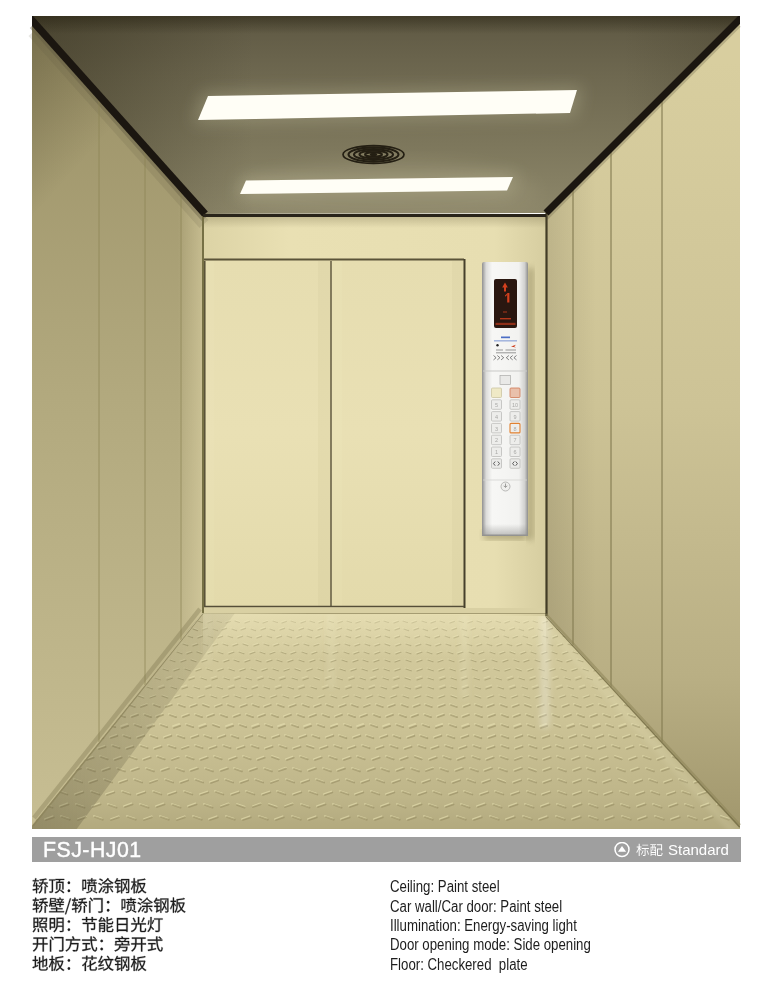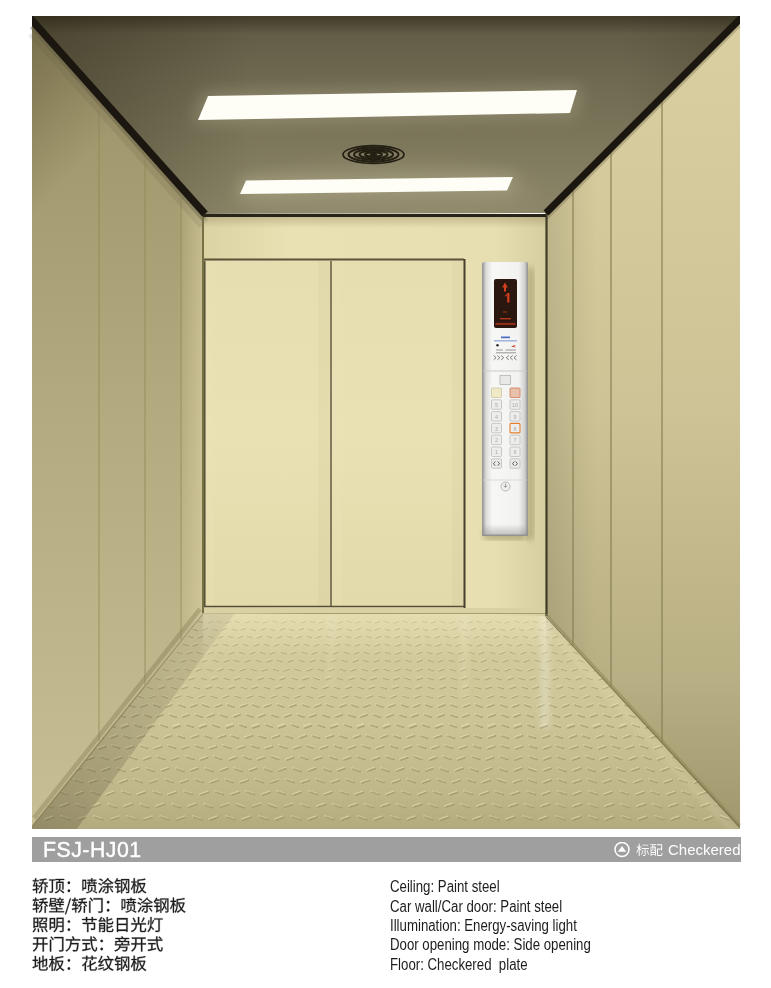--- a/index.html
+++ b/index.html
@@ -285,21 +285,21 @@
 <circle cx="8" cy="7.5" r="7" fill="none" stroke="#ffffff" stroke-width="1.5"></circle>
 <polygon points="8,3.9 12.1,9.7 3.9,9.7" fill="#ffffff"></polygon>
 </svg>
 
 <svg class="abs" style="left:636px;top:837px" width="30" height="25" viewBox="0 0 30 25">
 <g transform="translate(0,18)" fill="#ffffff">
       <path d="M6.3 -10.3V-9.4H12.2V-10.3ZM10.5 -4.4C11.2 -3.0 11.8 -1.3 12.0 -0.2L12.9 -0.6C12.7 -1.6 12.0 -3.3 11.4 -4.7ZM6.6 -4.6C6.3 -3.2 5.7 -1.7 4.9 -0.8C5.1 -0.7 5.5 -0.4 5.7 -0.2C6.5 -1.3 7.1 -2.8 7.6 -4.4ZM5.7 -7.1V-6.1H8.6V-0.2C8.6 -0.1 8.5 -0.0 8.3 0.0C8.2 0.0 7.5 0.0 6.8 -0.0C7.0 0.3 7.1 0.7 7.1 1.0C8.1 1.0 8.7 1.0 9.1 0.8C9.5 0.7 9.6 0.4 9.6 -0.2V-6.1H12.9V-7.1ZM2.7 -11.3V-8.5H0.7V-7.5H2.5C2.1 -5.9 1.2 -3.9 0.3 -2.9C0.5 -2.6 0.8 -2.2 0.9 -2.0C1.6 -2.8 2.2 -4.2 2.7 -5.7V1.1H3.7V-6.0C4.2 -5.3 4.7 -4.5 5.0 -4.1L5.6 -4.9C5.3 -5.2 4.1 -6.7 3.7 -7.2V-7.5H5.5V-8.5H3.7V-11.3Z M21.0 -10.7V-9.8H25.1V-6.5H21.0V-0.6C21.0 0.6 21.4 0.9 22.7 0.9C22.9 0.9 24.6 0.9 24.9 0.9C26.1 0.9 26.4 0.3 26.6 -1.9C26.3 -1.9 25.9 -2.1 25.6 -2.3C25.6 -0.4 25.5 -0.0 24.9 -0.0C24.5 -0.0 23.0 -0.0 22.8 -0.0C22.1 -0.0 22.0 -0.1 22.0 -0.6V-5.5H25.1V-4.6H26.1V-10.7ZM15.4 -2.1H19.2V-0.7H15.4ZM15.4 -2.9V-7.5H16.3V-6.4C16.3 -5.7 16.2 -4.8 15.4 -4.1C15.6 -4.0 15.8 -3.8 15.9 -3.7C16.7 -4.5 16.9 -5.6 16.9 -6.4V-7.5H17.7V-4.9C17.7 -4.3 17.8 -4.1 18.4 -4.1C18.5 -4.1 18.9 -4.1 19.0 -4.1H19.2V-2.9ZM14.3 -10.8V-9.9H16.2V-8.3H14.6V1.0H15.4V0.1H19.2V0.8H20.0V-8.3H18.5V-9.9H20.3V-10.8ZM16.9 -8.3V-9.9H17.7V-8.3ZM18.3 -7.5H19.2V-4.7L19.1 -4.8C19.1 -4.7 19.1 -4.7 18.9 -4.7C18.8 -4.7 18.5 -4.7 18.4 -4.7C18.3 -4.7 18.3 -4.8 18.3 -4.9Z"></path>
     </g>
 </svg>
 
-<div class="abs" style="left:668px;top:841px;color:#ffffff;font-size:15px">Checkered</div>
+<div class="abs" style="left:668px;top:841px;color:#ffffff;font-size:15px">Standard</div>
 
 <svg class="abs" style="left:32px;top:873.6px" width="350" height="114" viewBox="0 0 350 114">
 <g fill="#1d1d1d" stroke="#1d1d1d" stroke-width="0.3">
 <g transform="translate(0,18)">
         <path d="M9.0 -5.5V-4.0C9.0 -2.6 8.6 -0.8 6.6 0.5C6.9 0.7 7.3 1.1 7.5 1.4C9.7 -0.1 10.2 -2.3 10.2 -4.0V-5.5ZM12.6 -5.4V1.3H13.8V-5.4ZM7.0 -9.6V-8.4H9.5C8.8 -7.2 7.9 -6.1 6.6 -5.4C6.8 -5.2 7.2 -4.7 7.3 -4.4C8.9 -5.4 10.0 -6.7 10.8 -8.4H12.0C12.7 -7.0 14.0 -5.5 15.1 -4.7C15.3 -5.0 15.7 -5.4 16.0 -5.6C15.0 -6.2 13.9 -7.3 13.2 -8.4H15.7V-9.6H11.2C11.5 -10.3 11.6 -11.0 11.8 -11.9C12.9 -12.0 14.0 -12.2 14.8 -12.5L14.1 -13.5C12.5 -13.0 9.8 -12.7 7.5 -12.5C7.7 -12.2 7.8 -11.8 7.9 -11.5C8.7 -11.5 9.6 -11.6 10.5 -11.7C10.4 -10.9 10.2 -10.2 10.0 -9.6ZM1.3 -5.4C1.5 -5.6 2.0 -5.7 2.5 -5.7H4.0V-3.3L0.7 -2.7L0.9 -1.5L4.0 -2.1V1.2H5.1V-2.4L7.0 -2.7L6.9 -3.8L5.1 -3.5V-5.7H6.7V-6.8H5.1V-9.3H4.0V-6.8H2.4C2.9 -7.9 3.3 -9.3 3.7 -10.7H6.8V-11.8H4.1C4.2 -12.4 4.3 -13.0 4.4 -13.5L3.2 -13.8C3.1 -13.1 3.0 -12.5 2.9 -11.8H0.8V-10.7H2.6C2.2 -9.3 1.9 -8.3 1.7 -7.9C1.4 -7.1 1.2 -6.6 1.0 -6.5C1.1 -6.2 1.3 -5.7 1.3 -5.4Z M27.3 -8.1V-4.8C27.3 -3.1 27.0 -1.0 22.9 0.3C23.2 0.6 23.5 1.0 23.7 1.3C27.8 -0.2 28.5 -2.8 28.5 -4.8V-8.1ZM28.0 -1.5C29.2 -0.6 30.7 0.6 31.4 1.3L32.2 0.4C31.5 -0.4 30.0 -1.5 28.8 -2.3ZM24.2 -10.3V-2.5H25.4V-9.1H30.3V-2.6H31.5V-10.3H27.7L28.4 -12.0H32.2V-13.1H23.5V-12.0H27.0C26.9 -11.4 26.7 -10.8 26.6 -10.3ZM17.1 -12.6V-11.4H19.8V-0.8C19.8 -0.6 19.7 -0.5 19.4 -0.5C19.2 -0.5 18.3 -0.5 17.3 -0.5C17.5 -0.2 17.7 0.4 17.7 0.7C19.1 0.7 19.9 0.7 20.3 0.5C20.8 0.3 21.0 -0.1 21.0 -0.8V-11.4H23.2V-12.6Z M36.9 -8.0C37.6 -8.0 38.1 -8.4 38.1 -9.2C38.1 -9.9 37.6 -10.4 36.9 -10.4C36.2 -10.4 35.7 -9.9 35.7 -9.2C35.7 -8.4 36.2 -8.0 36.9 -8.0ZM36.9 0.1C37.6 0.1 38.1 -0.4 38.1 -1.2C38.1 -1.9 37.6 -2.4 36.9 -2.4C36.2 -2.4 35.7 -1.9 35.7 -1.2C35.7 -0.4 36.2 0.1 36.9 0.1Z M56.0 -7.0V-1.5H57.1V-5.9H62.5V-1.5H63.7V-7.0ZM59.2 -4.8V-3.0C59.2 -1.9 58.7 -0.5 54.2 0.3C54.4 0.5 54.7 1.0 54.8 1.2C59.6 0.2 60.4 -1.4 60.4 -3.0V-4.8ZM61.0 -1.6 60.4 -1.0C61.4 -0.5 63.7 0.8 64.6 1.3L65.1 0.3C64.5 -0.0 61.8 -1.3 61.0 -1.6ZM55.5 -12.3V-11.3H59.2V-10.1H60.4V-11.3H64.2V-12.3H60.4V-13.7H59.2V-12.3ZM61.7 -10.6V-9.5H57.9V-10.6H56.7V-9.5H54.8V-8.4H56.7V-7.3H57.9V-8.4H61.7V-7.3H62.8V-8.4H64.8V-9.5H62.8V-10.6ZM50.4 -12.2V-1.5H51.4V-3.1H54.1V-12.2ZM51.4 -11.1H53.1V-4.2H51.4Z M72.5 -3.6C71.9 -2.5 71.0 -1.2 70.2 -0.4C70.5 -0.2 71.0 0.1 71.2 0.3C72.0 -0.6 72.9 -2.0 73.6 -3.3ZM77.8 -3.2C78.7 -2.1 79.7 -0.7 80.2 0.2L81.2 -0.3C80.7 -1.2 79.7 -2.6 78.8 -3.7ZM67.1 -12.7C68.2 -12.2 69.5 -11.3 70.1 -10.8L71.0 -11.7C70.3 -12.3 69.0 -13.0 67.9 -13.5ZM66.2 -8.2C67.2 -7.7 68.6 -7.0 69.2 -6.5L70.0 -7.4C69.3 -8.0 68.0 -8.7 66.9 -9.1ZM66.6 0.2 67.7 1.0C68.6 -0.5 69.7 -2.4 70.5 -4.1L69.6 -4.9C68.7 -3.1 67.5 -1.0 66.6 0.2ZM70.7 -5.7V-4.5H75.2V-0.1C75.2 0.1 75.1 0.2 74.9 0.2C74.6 0.2 73.8 0.2 72.9 0.2C73.1 0.5 73.3 1.0 73.3 1.3C74.5 1.3 75.3 1.3 75.8 1.1C76.3 0.9 76.4 0.6 76.4 -0.1V-4.5H81.0V-5.7H76.4V-7.7H79.2V-8.7H72.2V-7.7H75.2V-5.7ZM75.6 -13.9C74.4 -11.9 72.1 -10.0 69.8 -8.9C70.1 -8.7 70.4 -8.3 70.6 -8.0C72.5 -9.0 74.3 -10.4 75.7 -12.1C77.3 -10.2 79.0 -9.1 80.6 -8.2C80.8 -8.5 81.2 -8.9 81.5 -9.2C79.8 -10.0 77.9 -11.1 76.3 -12.9L76.7 -13.4Z M84.8 -13.7C84.3 -12.2 83.5 -10.7 82.5 -9.8C82.7 -9.5 83.0 -8.9 83.2 -8.6C83.7 -9.2 84.3 -9.9 84.7 -10.7H88.5V-11.9H85.3C85.6 -12.4 85.8 -12.9 86.0 -13.4ZM85.2 1.2C85.4 0.9 85.9 0.7 88.6 -0.7C88.5 -1.0 88.4 -1.5 88.4 -1.8L86.4 -0.9V-4.5H88.7V-5.6H86.4V-7.9H88.3V-9.0H83.8V-7.9H85.3V-5.6H83.0V-4.5H85.3V-0.9C85.3 -0.3 84.9 0.0 84.6 0.1C84.8 0.4 85.1 0.9 85.2 1.2ZM89.1 -12.9V1.3H90.2V-11.8H96.1V-0.3C96.1 -0.1 96.0 0.0 95.7 0.0C95.5 0.0 94.7 0.0 93.9 -0.0C94.1 0.3 94.2 0.8 94.3 1.1C95.5 1.1 96.2 1.1 96.6 0.9C97.1 0.7 97.2 0.3 97.2 -0.3V-12.9ZM94.3 -11.2C94.0 -9.9 93.6 -8.5 93.2 -7.3C92.6 -8.3 92.0 -9.3 91.5 -10.2L90.6 -9.7C91.3 -8.6 92.0 -7.3 92.7 -6.0C92.0 -4.2 91.2 -2.5 90.3 -1.3C90.5 -1.1 91.0 -0.9 91.2 -0.7C92.0 -1.8 92.7 -3.2 93.3 -4.7C93.8 -3.6 94.3 -2.5 94.6 -1.6L95.6 -2.1C95.2 -3.2 94.5 -4.6 93.8 -6.0C94.4 -7.6 94.9 -9.3 95.3 -11.0Z M101.6 -13.8V-10.6H99.4V-9.5H101.5C101.0 -7.2 100.0 -4.6 98.9 -3.2C99.1 -2.9 99.4 -2.4 99.6 -2.0C100.3 -3.2 101.1 -5.0 101.6 -6.9V1.3H102.8V-7.5C103.2 -6.6 103.7 -5.6 104.0 -5.1L104.7 -6.0C104.4 -6.5 103.2 -8.4 102.8 -9.0V-9.5H104.7V-10.6H102.8V-13.8ZM112.8 -13.5C111.2 -12.8 108.0 -12.4 105.4 -12.2V-8.2C105.4 -5.6 105.3 -1.9 103.4 0.7C103.7 0.8 104.2 1.1 104.4 1.3C106.2 -1.2 106.6 -5.1 106.6 -7.8H107.1C107.6 -5.8 108.3 -3.9 109.3 -2.4C108.2 -1.1 107.0 -0.3 105.6 0.3C105.9 0.5 106.2 1.0 106.4 1.3C107.7 0.7 109.0 -0.2 110.0 -1.3C110.9 -0.2 112.1 0.7 113.4 1.3C113.6 1.0 114.0 0.5 114.3 0.3C112.9 -0.2 111.7 -1.1 110.8 -2.3C112.0 -4.0 112.9 -6.1 113.3 -8.7L112.6 -9.0L112.4 -8.9H106.6V-11.2C109.1 -11.4 111.9 -11.8 113.6 -12.5ZM112.0 -7.8C111.6 -6.1 110.9 -4.6 110.0 -3.3C109.2 -4.6 108.6 -6.2 108.2 -7.8Z"></path>
       </g>
 <g transform="translate(0,37.4)">
         <path d="M9.0 -5.5V-4.0C9.0 -2.6 8.6 -0.8 6.6 0.5C6.9 0.7 7.3 1.1 7.5 1.4C9.7 -0.1 10.2 -2.3 10.2 -4.0V-5.5ZM12.6 -5.4V1.3H13.8V-5.4ZM7.0 -9.6V-8.4H9.5C8.8 -7.2 7.9 -6.1 6.6 -5.4C6.8 -5.2 7.2 -4.7 7.3 -4.4C8.9 -5.4 10.0 -6.7 10.8 -8.4H12.0C12.7 -7.0 14.0 -5.5 15.1 -4.7C15.3 -5.0 15.7 -5.4 16.0 -5.6C15.0 -6.2 13.9 -7.3 13.2 -8.4H15.7V-9.6H11.2C11.5 -10.3 11.6 -11.0 11.8 -11.9C12.9 -12.0 14.0 -12.2 14.8 -12.5L14.1 -13.5C12.5 -13.0 9.8 -12.7 7.5 -12.5C7.7 -12.2 7.8 -11.8 7.9 -11.5C8.7 -11.5 9.6 -11.6 10.5 -11.7C10.4 -10.9 10.2 -10.2 10.0 -9.6ZM1.3 -5.4C1.5 -5.6 2.0 -5.7 2.5 -5.7H4.0V-3.3L0.7 -2.7L0.9 -1.5L4.0 -2.1V1.2H5.1V-2.4L7.0 -2.7L6.9 -3.8L5.1 -3.5V-5.7H6.7V-6.8H5.1V-9.3H4.0V-6.8H2.4C2.9 -7.9 3.3 -9.3 3.7 -10.7H6.8V-11.8H4.1C4.2 -12.4 4.3 -13.0 4.4 -13.5L3.2 -13.8C3.1 -13.1 3.0 -12.5 2.9 -11.8H0.8V-10.7H2.6C2.2 -9.3 1.9 -8.3 1.7 -7.9C1.4 -7.1 1.2 -6.6 1.0 -6.5C1.1 -6.2 1.3 -5.7 1.3 -5.4Z M19.8 -7.5H22.9V-5.8H19.8ZM27.2 -13.6C27.4 -13.3 27.5 -12.9 27.6 -12.5H24.6V-11.6H26.5L25.6 -11.3C25.8 -10.8 26.1 -10.2 26.2 -9.7H24.2V-8.7H27.5V-7.3H24.5V-6.4H27.5V-4.5H28.7V-6.4H31.7V-7.3H28.7V-8.7H32.0V-9.7H29.9C30.2 -10.2 30.4 -10.8 30.7 -11.3L29.6 -11.5C29.4 -11.0 29.1 -10.3 28.9 -9.7H26.9L27.2 -9.8C27.1 -10.3 26.9 -11.0 26.6 -11.6H31.6V-12.5H28.8C28.7 -13.0 28.6 -13.4 28.3 -13.8ZM18.0 -13.2V-10.3C18.0 -8.9 17.9 -6.9 16.9 -5.4C17.1 -5.3 17.6 -4.8 17.7 -4.6C18.3 -5.3 18.6 -6.2 18.8 -7.1V-4.8H24.0V-8.5H19.0C19.1 -8.9 19.1 -9.2 19.1 -9.6H23.8V-13.2ZM19.1 -12.3H22.7V-10.5H19.1ZM24.0 -4.5V-3.2H18.9V-2.1H24.0V-0.2H17.2V0.9H32.1V-0.2H25.2V-2.1H30.5V-3.2H25.2V-4.5Z M33.0 2.9H34.1L39.0 -13.0H37.9Z M48.2 -5.5V-4.0C48.2 -2.6 47.8 -0.8 45.8 0.5C46.1 0.7 46.6 1.1 46.7 1.4C48.9 -0.1 49.4 -2.3 49.4 -4.0V-5.5ZM51.8 -5.4V1.3H53.0V-5.4ZM46.2 -9.6V-8.4H48.7C48.0 -7.2 47.1 -6.1 45.8 -5.4C46.1 -5.2 46.4 -4.7 46.6 -4.4C48.1 -5.4 49.2 -6.7 50.0 -8.4H51.2C52.0 -7.0 53.2 -5.5 54.4 -4.7C54.5 -5.0 54.9 -5.4 55.2 -5.6C54.2 -6.2 53.1 -7.3 52.4 -8.4H54.9V-9.6H50.4C50.7 -10.3 50.9 -11.0 51.0 -11.9C52.2 -12.0 53.2 -12.2 54.1 -12.5L53.3 -13.5C51.8 -13.0 49.0 -12.7 46.8 -12.5C46.9 -12.2 47.1 -11.8 47.1 -11.5C47.9 -11.5 48.9 -11.6 49.8 -11.7C49.6 -10.9 49.4 -10.2 49.2 -9.6ZM40.6 -5.4C40.7 -5.6 41.2 -5.7 41.7 -5.7H43.2V-3.3L39.9 -2.7L40.1 -1.5L43.2 -2.1V1.2H44.3V-2.4L46.2 -2.7L46.1 -3.8L44.3 -3.5V-5.7H46.0V-6.8H44.3V-9.3H43.2V-6.8H41.7C42.1 -7.9 42.6 -9.3 43.0 -10.7H46.0V-11.8H43.3C43.4 -12.4 43.5 -13.0 43.6 -13.5L42.4 -13.8C42.4 -13.1 42.2 -12.5 42.1 -11.8H40.0V-10.7H41.8C41.5 -9.3 41.1 -8.3 41.0 -7.9C40.7 -7.1 40.5 -6.6 40.2 -6.5C40.3 -6.2 40.5 -5.7 40.6 -5.4Z M57.7 -13.2C58.5 -12.3 59.6 -10.9 60.0 -10.1L61.0 -10.8C60.5 -11.6 59.5 -12.9 58.7 -13.8ZM57.2 -10.5V1.3H58.4V-10.5ZM61.5 -13.2V-12.0H69.3V-0.3C69.3 0.0 69.2 0.1 68.9 0.1C68.6 0.1 67.4 0.1 66.2 0.1C66.4 0.4 66.6 1.0 66.6 1.3C68.2 1.3 69.2 1.3 69.8 1.1C70.4 0.9 70.6 0.5 70.6 -0.3V-13.2Z M76.1 -8.0C76.8 -8.0 77.4 -8.4 77.4 -9.2C77.4 -9.9 76.8 -10.4 76.1 -10.4C75.5 -10.4 74.9 -9.9 74.9 -9.2C74.9 -8.4 75.5 -8.0 76.1 -8.0ZM76.1 0.1C76.8 0.1 77.4 -0.4 77.4 -1.2C77.4 -1.9 76.8 -2.4 76.1 -2.4C75.5 -2.4 74.9 -1.9 74.9 -1.2C74.9 -0.4 75.5 0.1 76.1 0.1Z M95.2 -7.0V-1.5H96.3V-5.9H101.8V-1.5H102.9V-7.0ZM98.4 -4.8V-3.0C98.4 -1.9 97.9 -0.5 93.4 0.3C93.6 0.5 93.9 1.0 94.1 1.2C98.9 0.2 99.6 -1.4 99.6 -3.0V-4.8ZM100.2 -1.6 99.6 -1.0C100.6 -0.5 102.9 0.8 103.8 1.3L104.4 0.3C103.7 -0.0 101.0 -1.3 100.2 -1.6ZM94.7 -12.3V-11.3H98.4V-10.1H99.6V-11.3H103.4V-12.3H99.6V-13.7H98.4V-12.3ZM100.9 -10.6V-9.5H97.1V-10.6H96.0V-9.5H94.0V-8.4H96.0V-7.3H97.1V-8.4H100.9V-7.3H102.1V-8.4H104.1V-9.5H102.1V-10.6ZM89.6 -12.2V-1.5H90.6V-3.1H93.3V-12.2ZM90.6 -11.1H92.3V-4.2H90.6Z M111.7 -3.6C111.1 -2.5 110.3 -1.2 109.5 -0.4C109.7 -0.2 110.2 0.1 110.4 0.3C111.2 -0.6 112.1 -2.0 112.8 -3.3ZM117.0 -3.2C117.9 -2.1 118.9 -0.7 119.4 0.2L120.4 -0.3C119.9 -1.2 118.9 -2.6 118.0 -3.7ZM106.4 -12.7C107.4 -12.2 108.7 -11.3 109.4 -10.8L110.2 -11.7C109.5 -12.3 108.2 -13.0 107.2 -13.5ZM105.4 -8.2C106.5 -7.7 107.8 -7.0 108.5 -6.5L109.2 -7.4C108.5 -8.0 107.2 -8.7 106.2 -9.1ZM105.9 0.2 106.9 1.0C107.9 -0.5 108.9 -2.4 109.8 -4.1L108.9 -4.9C107.9 -3.1 106.7 -1.0 105.9 0.2ZM110.0 -5.7V-4.5H114.4V-0.1C114.4 0.1 114.4 0.2 114.1 0.2C113.9 0.2 113.1 0.2 112.1 0.2C112.3 0.5 112.5 1.0 112.6 1.3C113.8 1.3 114.5 1.3 115.0 1.1C115.5 0.9 115.6 0.6 115.6 -0.1V-4.5H120.3V-5.7H115.6V-7.7H118.4V-8.7H111.5V-7.7H114.4V-5.7ZM114.9 -13.9C113.6 -11.9 111.3 -10.0 109.0 -8.9C109.3 -8.7 109.6 -8.3 109.8 -8.0C111.7 -9.0 113.5 -10.4 114.9 -12.1C116.6 -10.2 118.2 -9.1 119.9 -8.2C120.1 -8.5 120.4 -8.9 120.7 -9.2C119.0 -10.0 117.2 -11.1 115.5 -12.9L115.9 -13.4Z M124.1 -13.7C123.6 -12.2 122.7 -10.7 121.8 -9.8C122.0 -9.5 122.3 -8.9 122.4 -8.6C123.0 -9.2 123.5 -9.9 124.0 -10.7H127.7V-11.9H124.6C124.8 -12.4 125.0 -12.9 125.2 -13.4ZM124.4 1.2C124.6 0.9 125.1 0.7 127.8 -0.7C127.7 -1.0 127.6 -1.5 127.6 -1.8L125.7 -0.9V-4.5H127.9V-5.6H125.7V-7.9H127.5V-9.0H123.0V-7.9H124.5V-5.6H122.2V-4.5H124.5V-0.9C124.5 -0.3 124.1 0.0 123.9 0.1C124.1 0.4 124.3 0.9 124.4 1.2ZM128.3 -12.9V1.3H129.4V-11.8H135.3V-0.3C135.3 -0.1 135.2 0.0 135.0 0.0C134.7 0.0 134.0 0.0 133.1 -0.0C133.3 0.3 133.5 0.8 133.5 1.1C134.7 1.1 135.4 1.1 135.8 0.9C136.3 0.7 136.4 0.3 136.4 -0.3V-12.9ZM133.5 -11.2C133.2 -9.9 132.8 -8.5 132.4 -7.3C131.8 -8.3 131.2 -9.3 130.7 -10.2L129.8 -9.7C130.5 -8.6 131.2 -7.3 131.9 -6.0C131.2 -4.2 130.4 -2.5 129.5 -1.3C129.8 -1.1 130.2 -0.9 130.4 -0.7C131.2 -1.8 131.9 -3.2 132.5 -4.7C133.1 -3.6 133.5 -2.5 133.9 -1.6L134.8 -2.1C134.4 -3.2 133.8 -4.6 133.0 -6.0C133.6 -7.6 134.1 -9.3 134.6 -11.0Z M140.9 -13.8V-10.6H138.6V-9.5H140.8C140.2 -7.2 139.2 -4.6 138.2 -3.2C138.4 -2.9 138.7 -2.4 138.8 -2.0C139.5 -3.2 140.3 -5.0 140.9 -6.9V1.3H142.0V-7.5C142.5 -6.6 143.0 -5.6 143.2 -5.1L143.9 -6.0C143.7 -6.5 142.4 -8.4 142.0 -9.0V-9.5H144.0V-10.6H142.0V-13.8ZM152.0 -13.5C150.4 -12.8 147.2 -12.4 144.6 -12.2V-8.2C144.6 -5.6 144.5 -1.9 142.6 0.7C142.9 0.8 143.4 1.1 143.7 1.3C145.5 -1.2 145.8 -5.1 145.8 -7.8H146.3C146.8 -5.8 147.5 -3.9 148.5 -2.4C147.5 -1.1 146.2 -0.3 144.8 0.3C145.1 0.5 145.4 1.0 145.6 1.3C147.0 0.7 148.2 -0.2 149.2 -1.3C150.2 -0.2 151.3 0.7 152.6 1.3C152.8 1.0 153.2 0.5 153.5 0.3C152.1 -0.2 151.0 -1.1 150.0 -2.3C151.2 -4.0 152.1 -6.1 152.6 -8.7L151.8 -9.0L151.6 -8.9H145.8V-11.2C148.3 -11.4 151.1 -11.8 152.9 -12.5ZM151.2 -7.8C150.8 -6.1 150.1 -4.6 149.3 -3.3C148.5 -4.6 147.9 -6.2 147.4 -7.8Z"></path>
       </g>
 <g transform="translate(0,56.8)">

